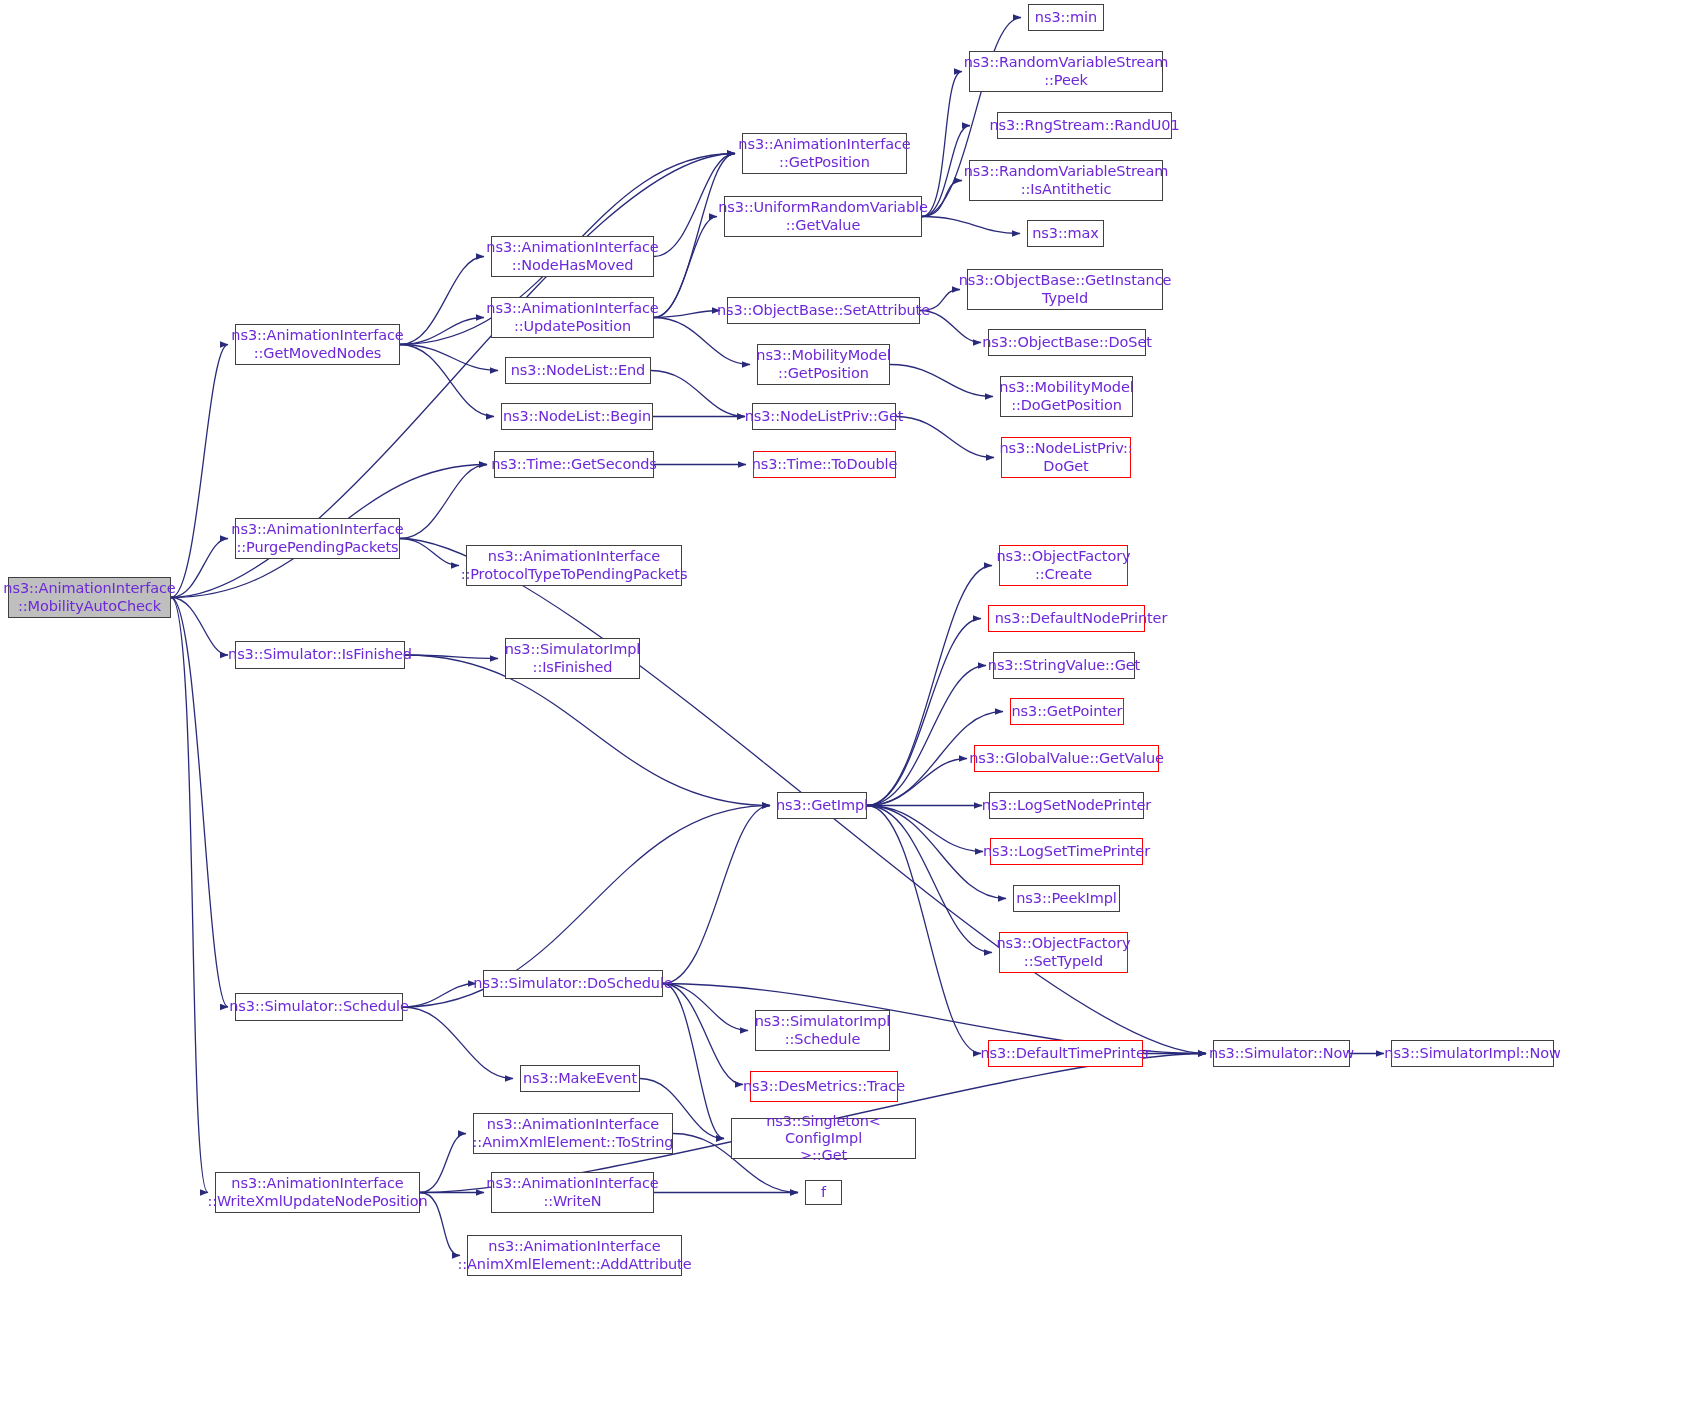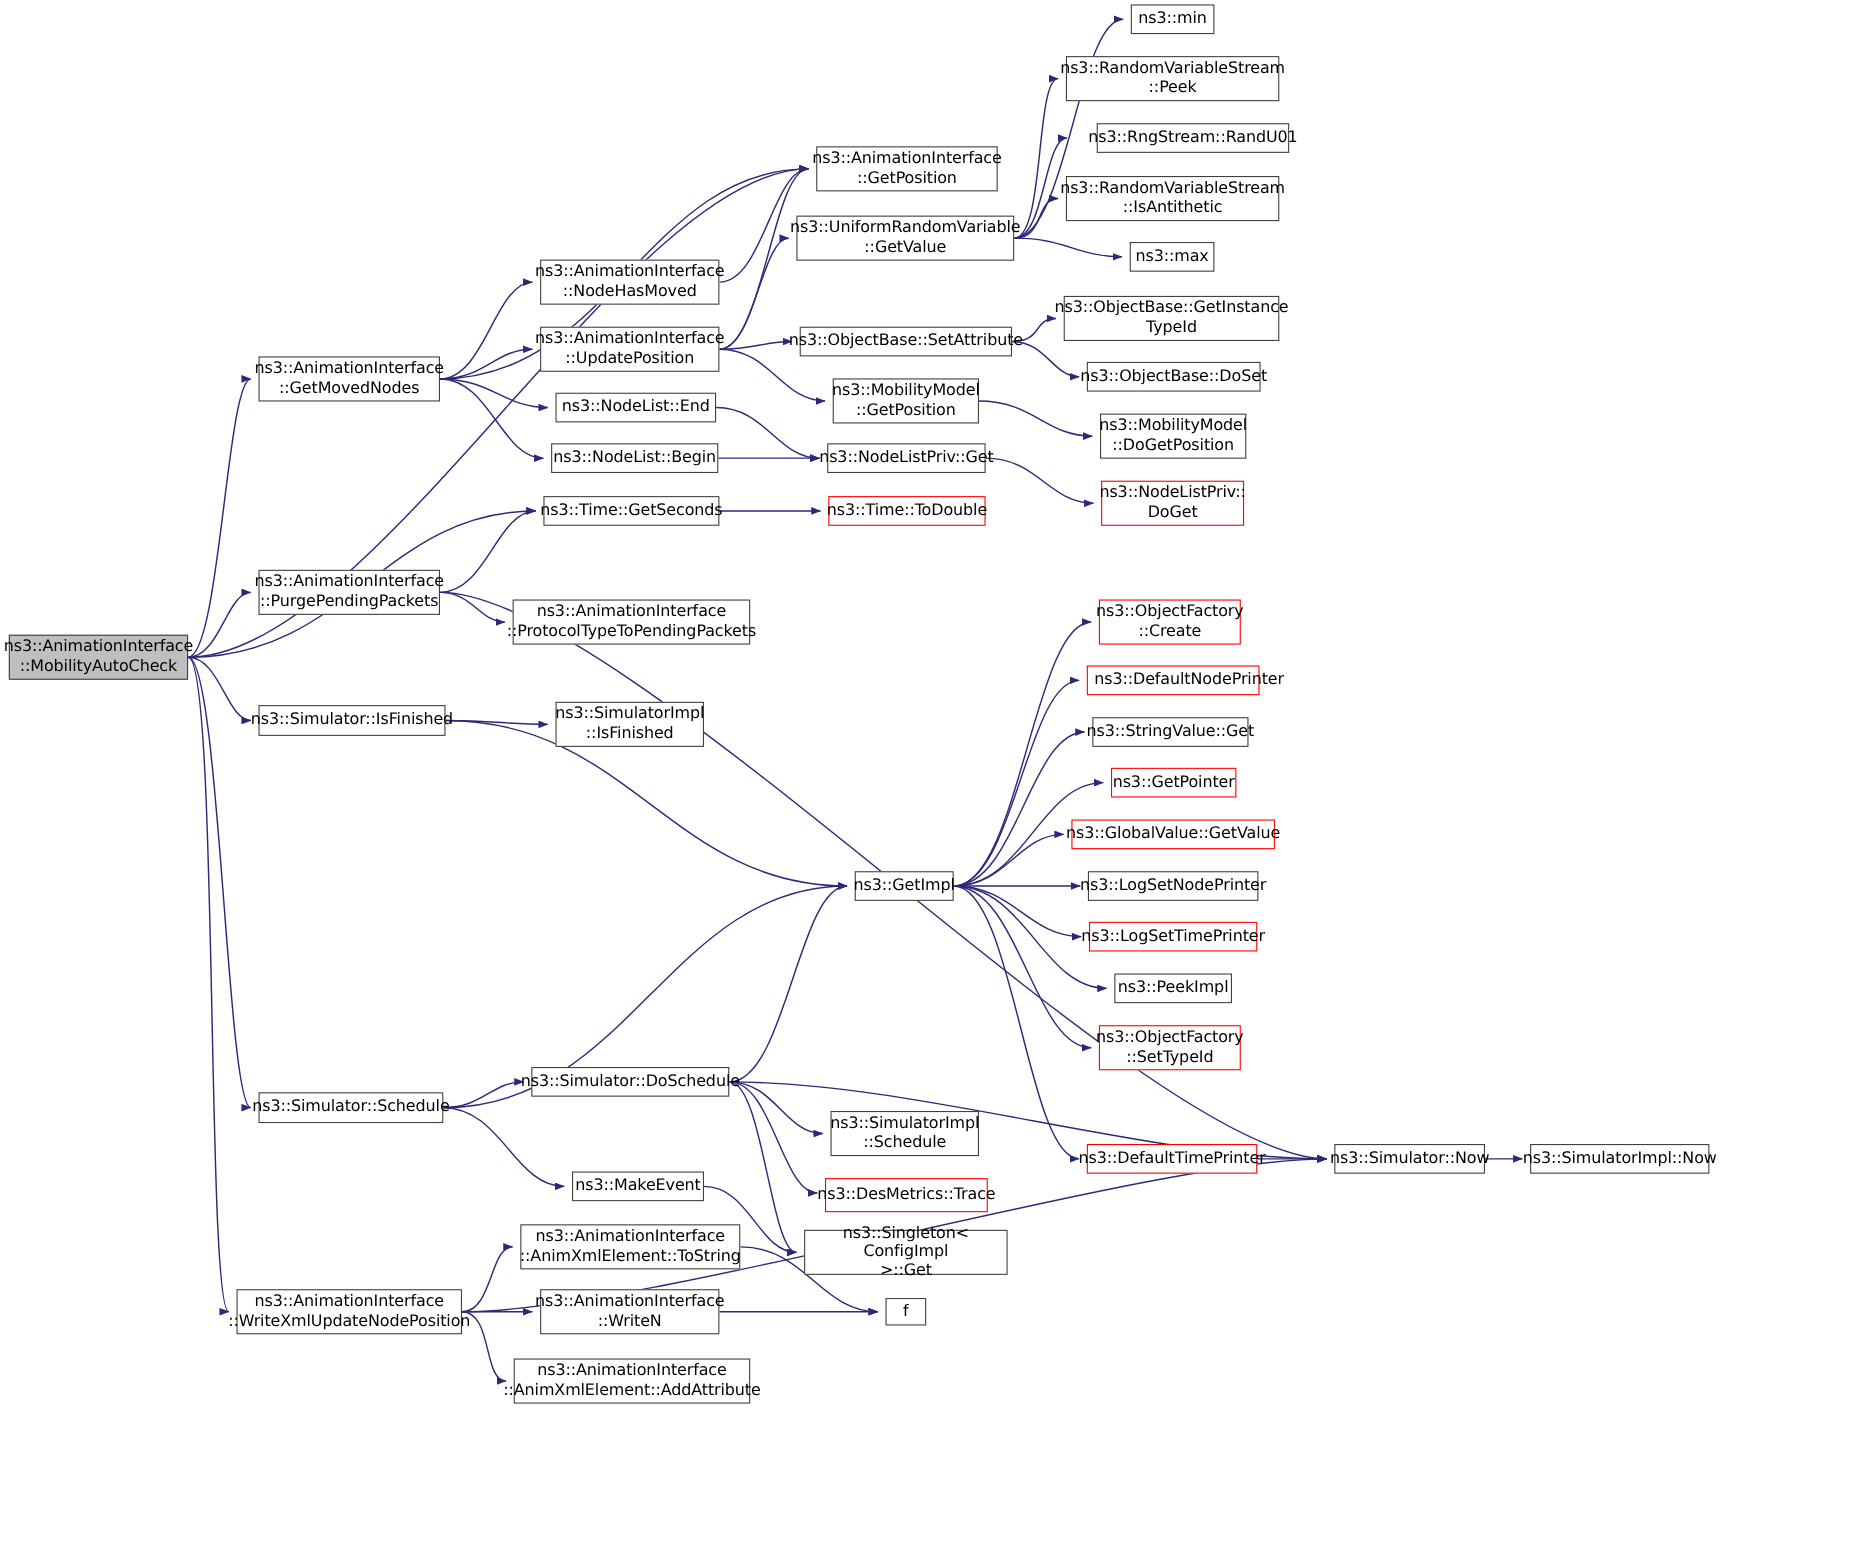--- a/index.html
+++ b/index.html
@@ -20,21 +20,21 @@
   }
   .node{
     position:absolute;
     box-sizing:border-box;
     display:flex;
     align-items:center;
     justify-content:center;
     text-align:center;
     background:#ffffff;
     border:1px solid #404040;
-    color:#000000;
+    color:#6d28d9;
     font-size:14.5px;
     line-height:1.18;
     letter-spacing:-0.1px;
     white-space:pre-line;
     padding:1px 3px;
     z-index:5;
   }
   .node.red{ border:1px solid #ff0000; }
   .node.root{ background:#bfbfbf; border:1px solid #404040; }
 </style>

